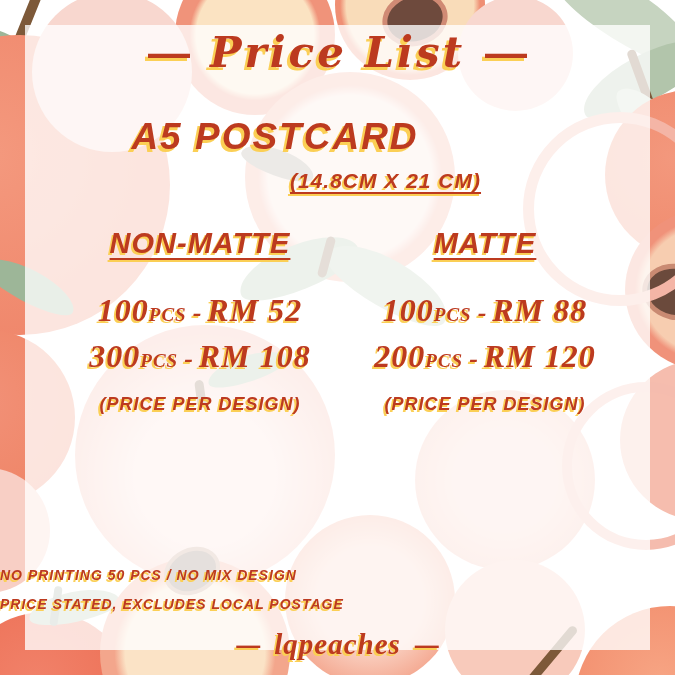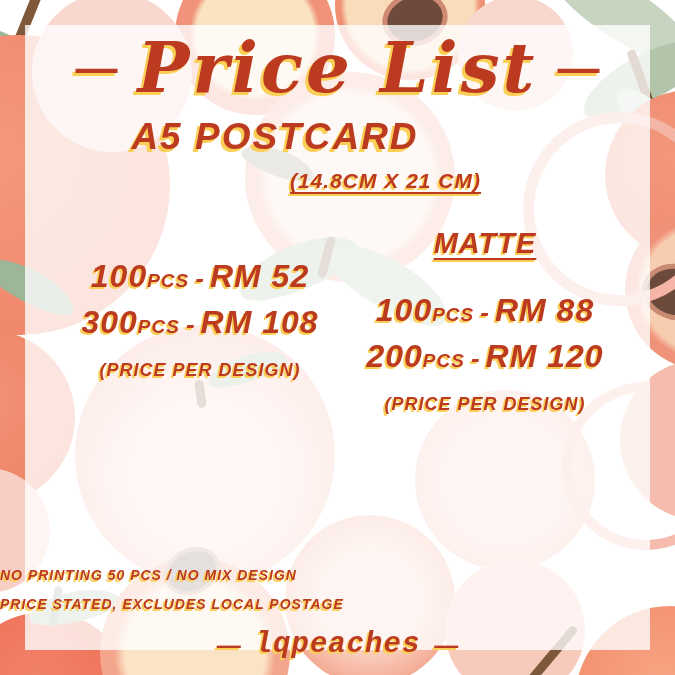--- a/index.html
+++ b/index.html
@@ -59,44 +59,44 @@
     background:rgba(255,255,255,0.78);z-index:1;}
 
   
   .content{position:absolute;inset:0;z-index:2;color:#bc3a1f;}
   .sh-big{text-shadow:-3px 3px 0 #fbcf55;}
   .sh-sm{text-shadow:-2px 2px 0 #fbcf55;}
   .title-row{position:absolute;top:30px;left:0;width:675px;display:flex;
     justify-content:center;align-items:center;gap:20px;}
   .title-dash{font-size:42px;font-weight:bold;line-height:1;}
   .title-script{font-family:"DejaVu Serif",serif;font-style:italic;font-weight:bold;
-    font-size:69px;letter-spacing:3px;line-height:1.1;}
+    font-size:42px;letter-spacing:3px;line-height:1.1;}
   .a5{position:absolute;top:116px;left:0;width:550px;text-align:center;
     font-size:37px;font-weight:bold;font-style:italic;letter-spacing:2px;}
   .dims{position:absolute;top:169px;left:0;width:675px;text-align:center;
     font-size:21px;font-weight:bold;font-style:italic;letter-spacing:1px;
     text-decoration:underline;text-underline-offset:4px;text-decoration-thickness:2px;padding-left:48px;}
   .col{position:absolute;top:226px;width:290px;text-align:center;}
   .col-left{left:55px;}
   .col-right{left:340px;}
   .col-header{font-size:29px;font-weight:bold;font-style:italic;letter-spacing:1px;
     line-height:34px;text-decoration:underline;text-underline-offset:5px;text-decoration-thickness:2px;}
-  .rows{margin-top:30px;}
+  .rows{margin-top:30px;font-family:Liberation Serif, serif;}
   .price-row{line-height:41px;font-weight:bold;font-style:italic;white-space:nowrap;}
   .qty{font-size:32px;letter-spacing:1px;}
   .unit{font-size:19px;letter-spacing:1px;}
   .sep{font-size:26px;padding:0 6px;}
   .price{font-size:32px;letter-spacing:1px;}
   .col-note{margin-top:12px;font-size:18px;font-weight:bold;font-style:italic;letter-spacing:1px;}
   .footer-notes{position:absolute;top:561px;left:0;width:675px;text-align:left;
     font-size:14px;font-weight:bold;font-style:italic;letter-spacing:1px;line-height:29px;}
   .sig-row{position:absolute;top:628px;left:0;width:675px;display:flex;
     justify-content:center;align-items:center;gap:14px;}
   .sig-dash{font-size:24px;font-weight:bold;line-height:1;}
-  .sig-script{font-family:Liberation Mono, monospace;font-style:italic;font-weight:bold;
+  .sig-script{font-family:Liberation Serif, serif;font-style:italic;font-weight:bold;
     font-size:29px;letter-spacing:1px;}
 </style>
 </head>
 <body>
 
 <div class="stage">
 
   <div class="pattern">
     <div class="branch branch-tl"></div>
     <div class="leaf leaf-tl"></div>
@@ -146,20 +146,21 @@
     <div class="title-row sh-big">
       <span class="title-dash">—</span>
       <span class="title-script">Price List</span>
       <span class="title-dash">—</span>
     </div>
 
     <div class="a5 sh-big">A5 POSTCARD</div>
     <div class="dims sh-sm">(14.8CM X 21 CM)</div>
 
     <div class="col col-left">
+      <div class="col-header sh-sm">NON-MATTE</div>
       <div class="rows">
         <div class="price-row sh-sm"><span class="qty">100</span><span class="unit">PCS</span><span class="sep">-</span><span class="price">RM 52</span></div>
         <div class="price-row sh-sm"><span class="qty">300</span><span class="unit">PCS</span><span class="sep">-</span><span class="price">RM 108</span></div>
       </div>
       <div class="col-note sh-sm">(PRICE PER DESIGN)</div>
     </div>
 
     <div class="col col-right">
       <div class="col-header sh-sm">MATTE</div>
       <div class="rows">

